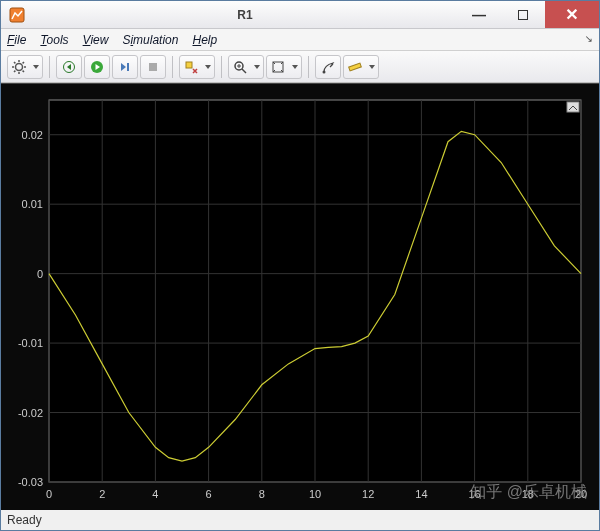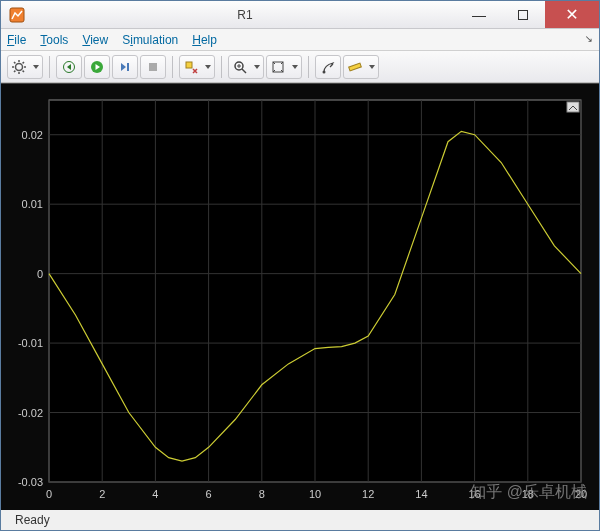--- a/index.html
+++ b/index.html
@@ -12,38 +12,39 @@
     height: 531px;
     overflow: hidden;
     border: 1px solid #5a7ca0;
   }
   .titlebar {
     height: 28px;
     background: linear-gradient(#fdfdfd, #e8e8ec);
     display: flex;
     align-items: center;
     border-bottom: 1px solid #c8c8cc;
+    font-weight: bold;
   }
   .titlebar .app-icon { width: 24px; height: 24px; display: flex; align-items: center; justify-content: center; margin: 0 4px; }
   .titlebar .title { flex: 1; text-align: center; color: #404040; }
   .win-btns { display: flex; height: 100%; }
   .win-btn { width: 44px; display: flex; align-items:center; justify-content:center; font-size:14px; line-height:1; }
   .win-btn.min, .win-btn.max { background: transparent; color:#333; }
   .win-btn.close { background: #c75050; color:#fff; width: 54px; font-size:16px; }
   .menubar {
     height: 22px;
     background: #f5f5f5;
     display: flex;
     align-items: center;
     padding: 0 6px;
     gap: 14px;
     border-bottom: 1px solid #d0d0d0;
     position: relative;
   }
-  .menu-item { color:#0369a1; }
+  .menu-item { color:#0f172a;font-style:italic; }
   .menu-item .ul { text-decoration: underline; }
   .menubar .corner { position:absolute; right:6px; top:4px; color:#555; font-size:10px; }
   .toolbar {
     height: 32px;
     background: linear-gradient(#fafafa, #e9e9ed);
     border-bottom: 1px solid #bfbfbf;
     display: flex;
     align-items: center;
     padding: 0 6px;
     gap: 2px;
@@ -63,21 +64,21 @@
     position: relative;
     height: 426px;
     background: #111;
     border-top: 1px solid #444;
   }
   .chart-svg { position:absolute; left:0; top:0; }
   .statusbar {
     height: 20px;
     background: #f0f0f0;
     border-top: 1px solid #cfcfcf;
-    display:flex; align-items:center; padding: 0 14px;
+    display:flex; align-items:center; padding: 0 6px;
     color:#333;
   }
   .watermark { position:absolute; right:12px; bottom:6px; color:#888; font-size:16px; pointer-events:none; opacity:0.85; }
 </style>
 </head>
 <body>
 
 <div class="titlebar">
   <div class="app-icon">
     <svg width="16" height="16">

